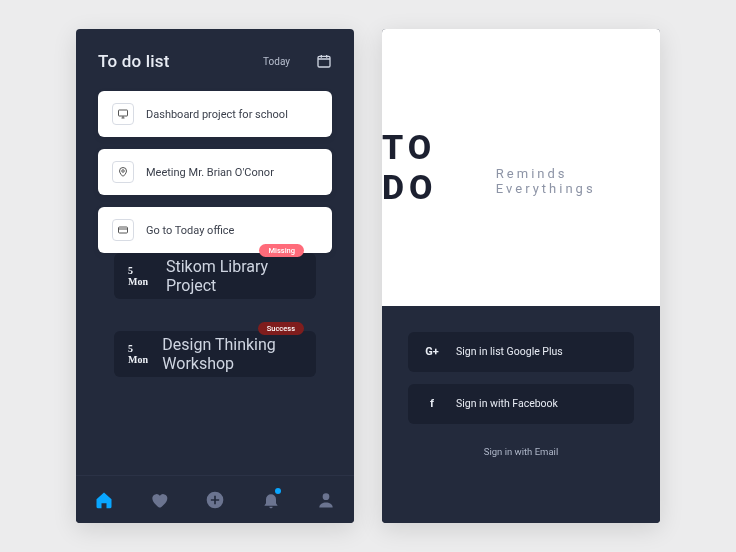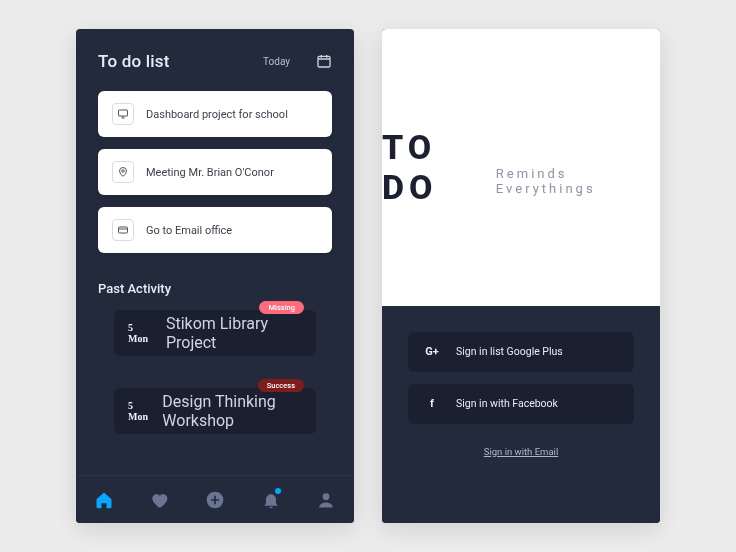--- a/index.html
+++ b/index.html
@@ -95,21 +95,21 @@
   }
   .sbtn {
     width: 100%; height: 40px;
     background: #1a2030;
     border-radius: 6px;
     display: flex; align-items: center;
     padding: 0 16px; gap: 16px;
     color: #e8ecf4; font-size: 10.5px;
   }
   .sbtn .sico { width: 16px; display: flex; justify-content: center; font-size: 11px; font-weight: 700; }
-  .email-link { margin-top: 10px; font-size: 9.5px; color: #aeb6c8; text-decoration: underline; }
+  .email-link { margin-top: 10px; font-size: 9.5px; color: #aeb6c8; }
 </style>
 </head>
 <body>
 
 <div class="phone left">
   <div class="hdr">
     <h1>To do list</h1>
     <div class="hdr-right">
       <span class="today-label">Today</span>
       <svg class="cal-icon" viewBox="0 0 24 24" fill="none" stroke="#cfd5e1" stroke-width="2">
@@ -138,25 +138,24 @@
       </span>
       <span class="task-label">Meeting Mr. Brian O'Conor</span>
     </div>
     <div class="task">
       <span class="ico">
         <svg viewBox="0 0 24 24" width="12" height="12" fill="none" stroke="#555" stroke-width="2">
             <rect x="3" y="6" width="18" height="12" rx="2"></rect>
             <path d="M3 10h18"></path>
           </svg>
       </span>
-      <span class="task-label">Go to Email office</span>
-    </div>
-  </div>
-
-  <div class="section-title">Past Activity</div>
+      <span class="task-label">Go to Today office</span>
+    </div>
+  </div>
+
 
   <div class="past-list">
     <div class="past">
       <span class="badge miss">Missing</span>
       <span class="date">5 Mon</span>
       <span class="ptitle">Stikom Library Project</span>
     </div>
     <div class="past">
       <span class="badge succ">Success</span>
       <span class="date">5 Mon</span>

